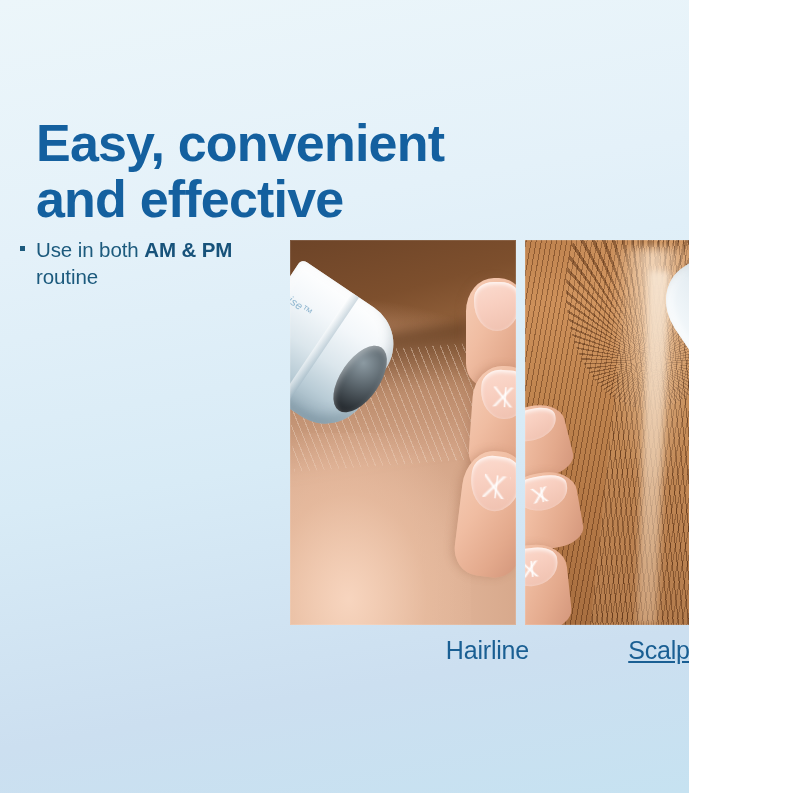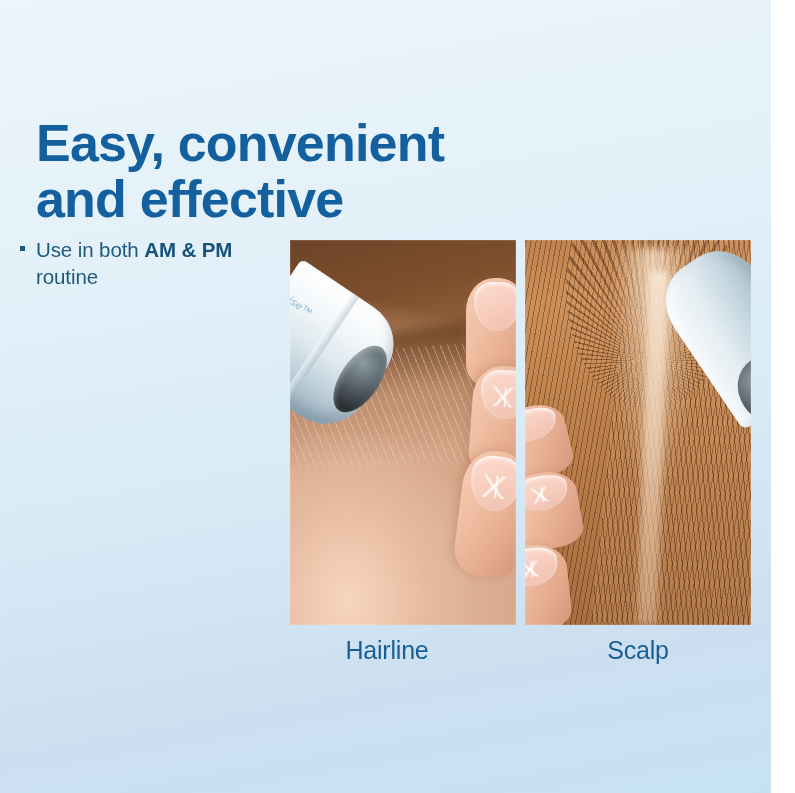--- a/index.html
+++ b/index.html
@@ -9,21 +9,21 @@
   body {
     width: 795px;
     height: 793px;
     overflow: hidden;
     font-family: "Liberation Sans", sans-serif;
     background: #ffffff;
   }
 
   #promo-card {
     position: relative;
-    width: 771px;
+    width: 689px;
     height: 793px;
     background: linear-gradient(170deg, #ecf6fa 0%, #e4f1f9 28%, #d8ebf6 56%, #ccdff0 82%, #c6e2f1 100%);
     overflow: hidden;
   }
 
   
   #headline {
     position: absolute;
     left: 36px;
     top: 80px;
@@ -316,22 +316,22 @@
 
   
   .photo-caption {
     position: absolute;
     top: 636px;
     color: #1a5f93;
     font-size: 25px;
     letter-spacing: -0.2px;
     text-align: center;
   }
-  #caption-hairline { left: 274px; width: 226px; }
-  #caption-scalp    { left: 525px; width: 226px; }
+  #caption-hairline { left: 303px; width: 226px; text-align: right; }
+  #caption-scalp    { left: 546px; width: 226px; text-decoration: underline; }
 </style>
 </head>
 <body>
 
 <div id="promo-card">
 
   <h1 id="headline">Easy, convenient
 and effective</h1>
 
   <ul id="benefit-list">

